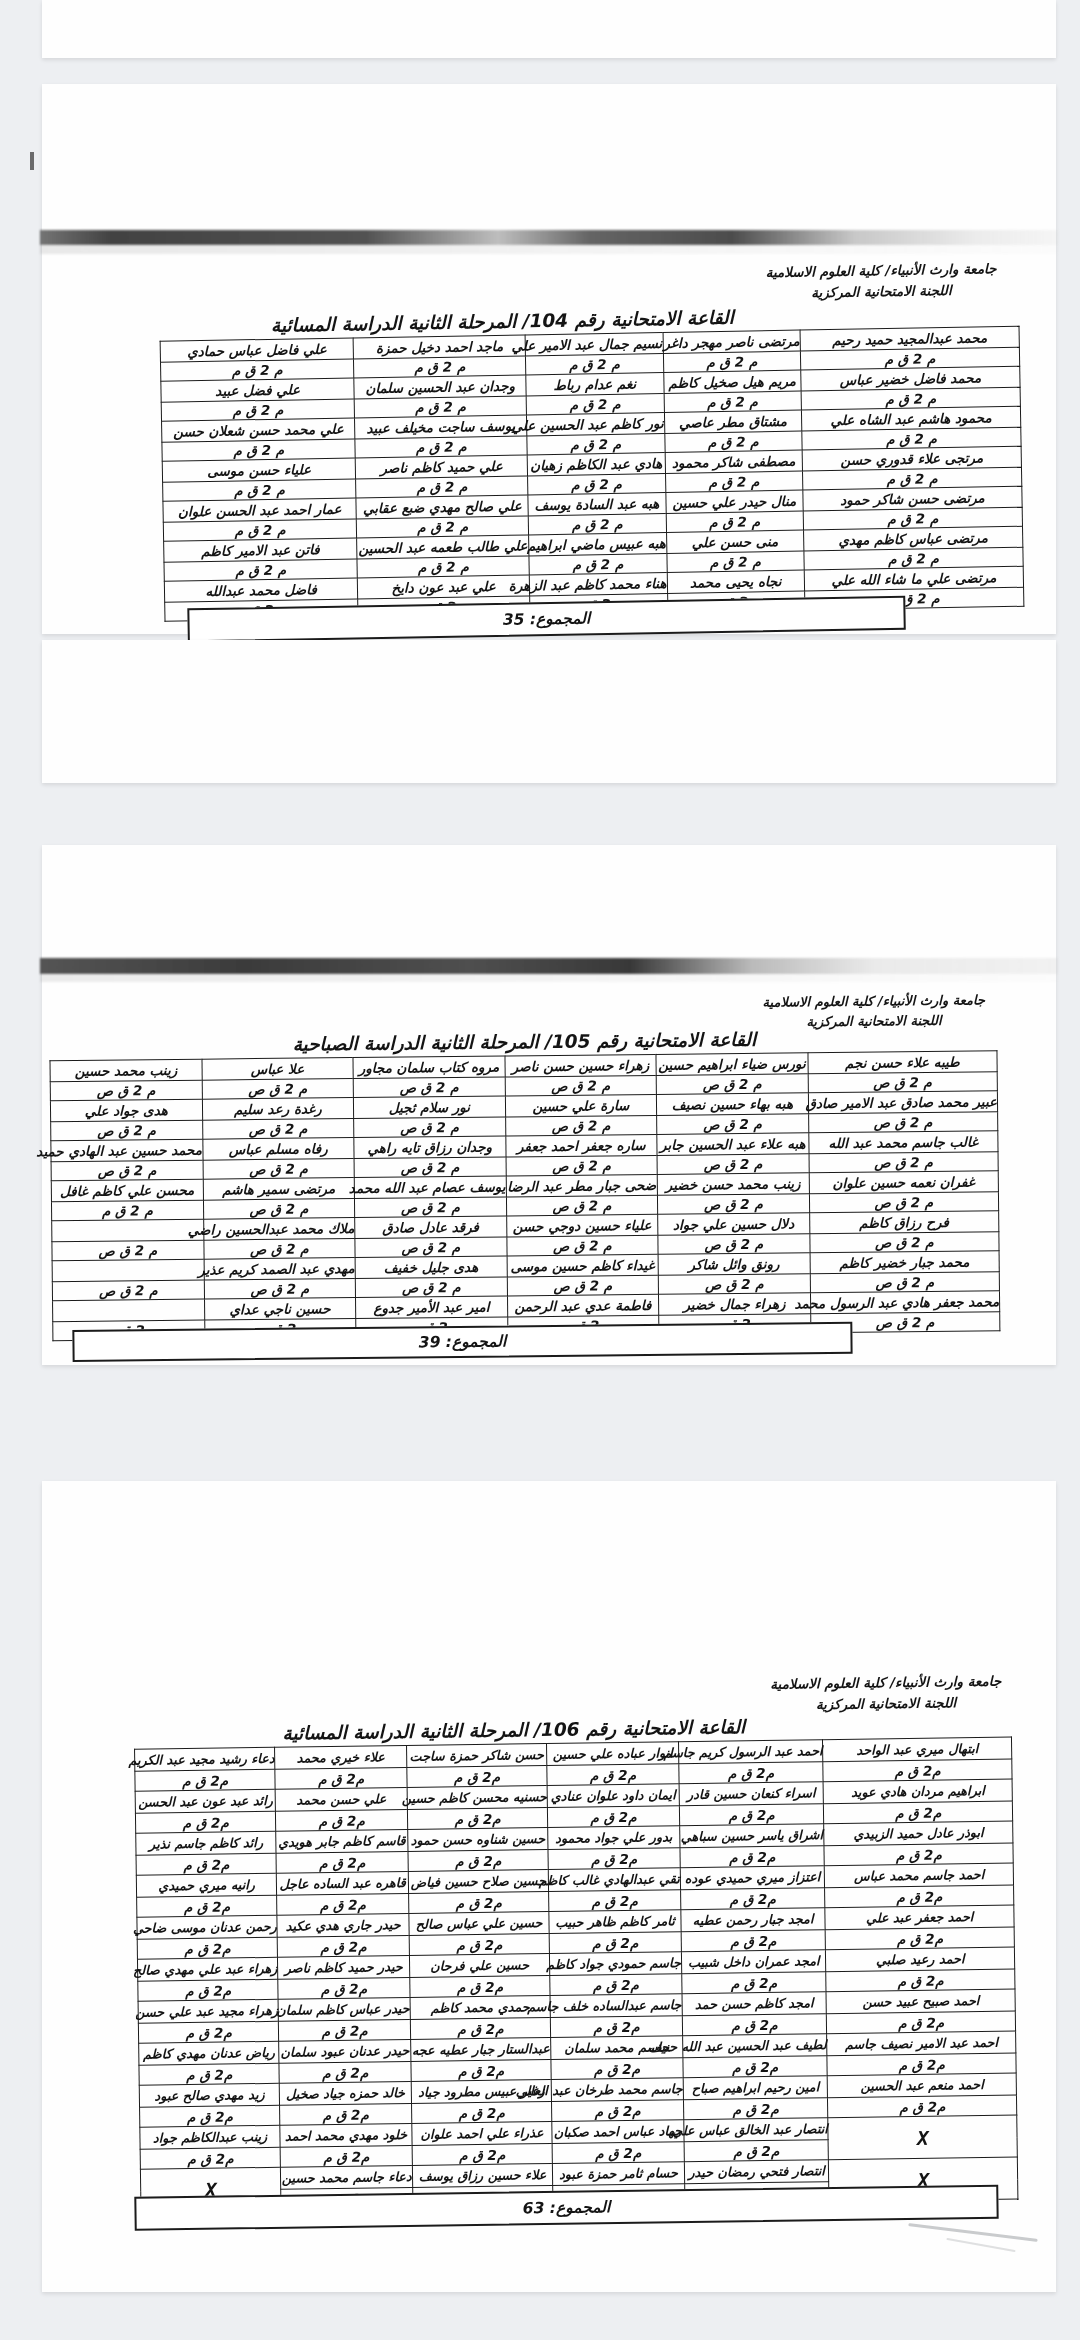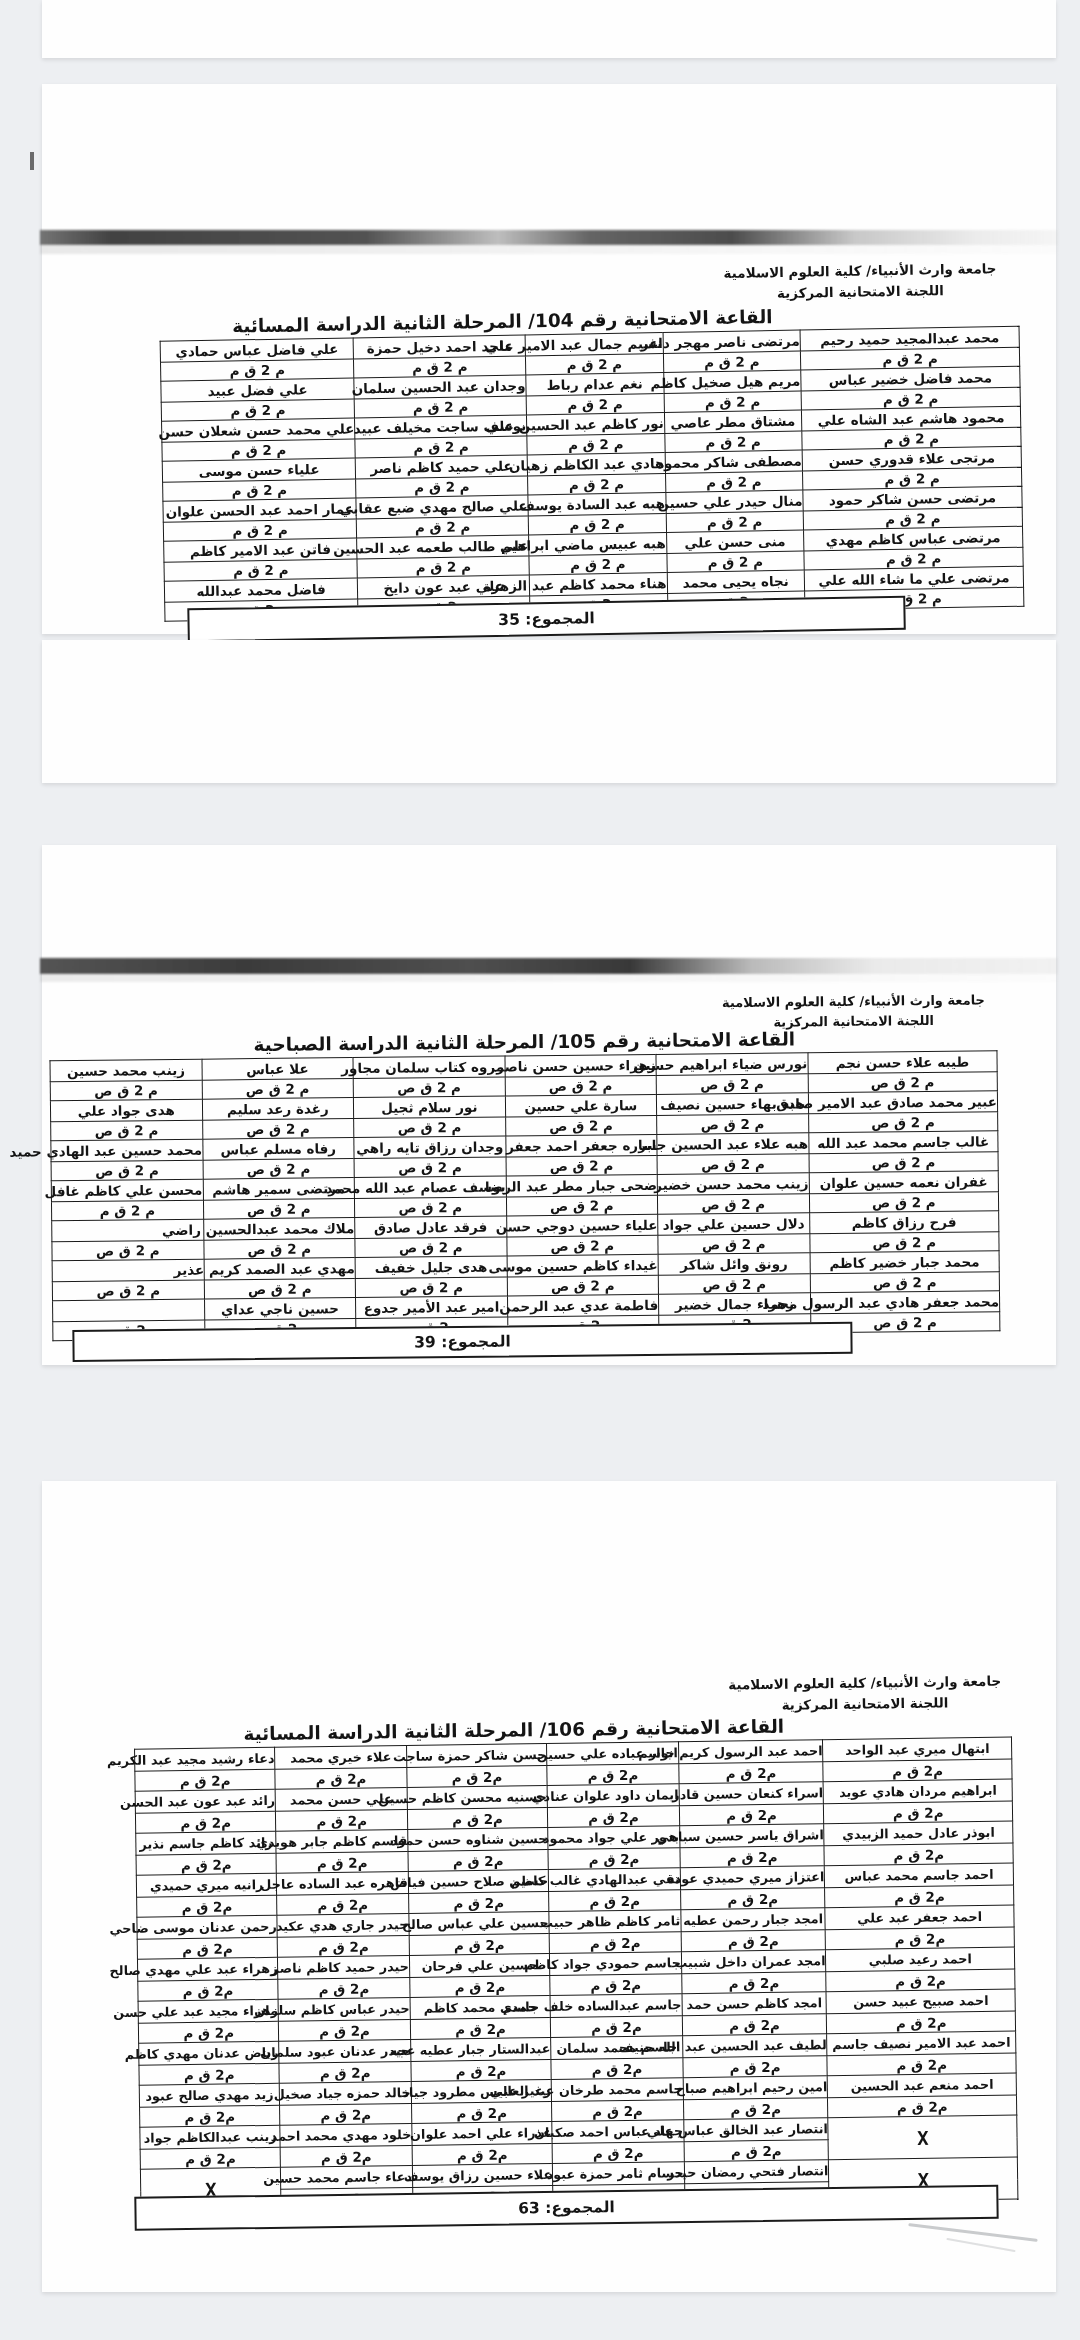--- a/index.html
+++ b/index.html
@@ -1,17 +1,17 @@
 <!DOCTYPE html>
 <html lang="ar"><head>
 <meta charset="utf-8">
 <style>
   html,body{margin:0;padding:0;}
   .screen{position:relative;width:1080px;height:2340px;background:#edeff2;overflow:hidden;
-          font-family:"DejaVu Sans",sans-serif;color:#141414;}
+          font-family:"DejaVu Sans",sans-serif;color:#141414;font-style:italic;}
   .card{position:absolute;left:42px;width:1014px;background:#fefefe;
         box-shadow:0 2px 4px rgba(0,0,0,.10);}
   .doc-content{position:absolute;inset:0;}
   .smudge{position:absolute;left:-2px;right:-2px;filter:blur(1.2px);}
   .org{position:absolute;text-align:center;font-weight:bold;line-height:1.55;font-size:13.5px;
        direction:rtl;white-space:nowrap;}
   .doc-title{position:absolute;left:0;width:100%;text-align:center;font-weight:bold;
              font-size:18.5px;direction:rtl;white-space:nowrap;}
   table.seating{position:absolute;border-collapse:collapse;table-layout:fixed;direction:rtl;}
   table.seating td{border:1.4px solid #1b1b1b;padding:0;text-align:center;vertical-align:middle;

